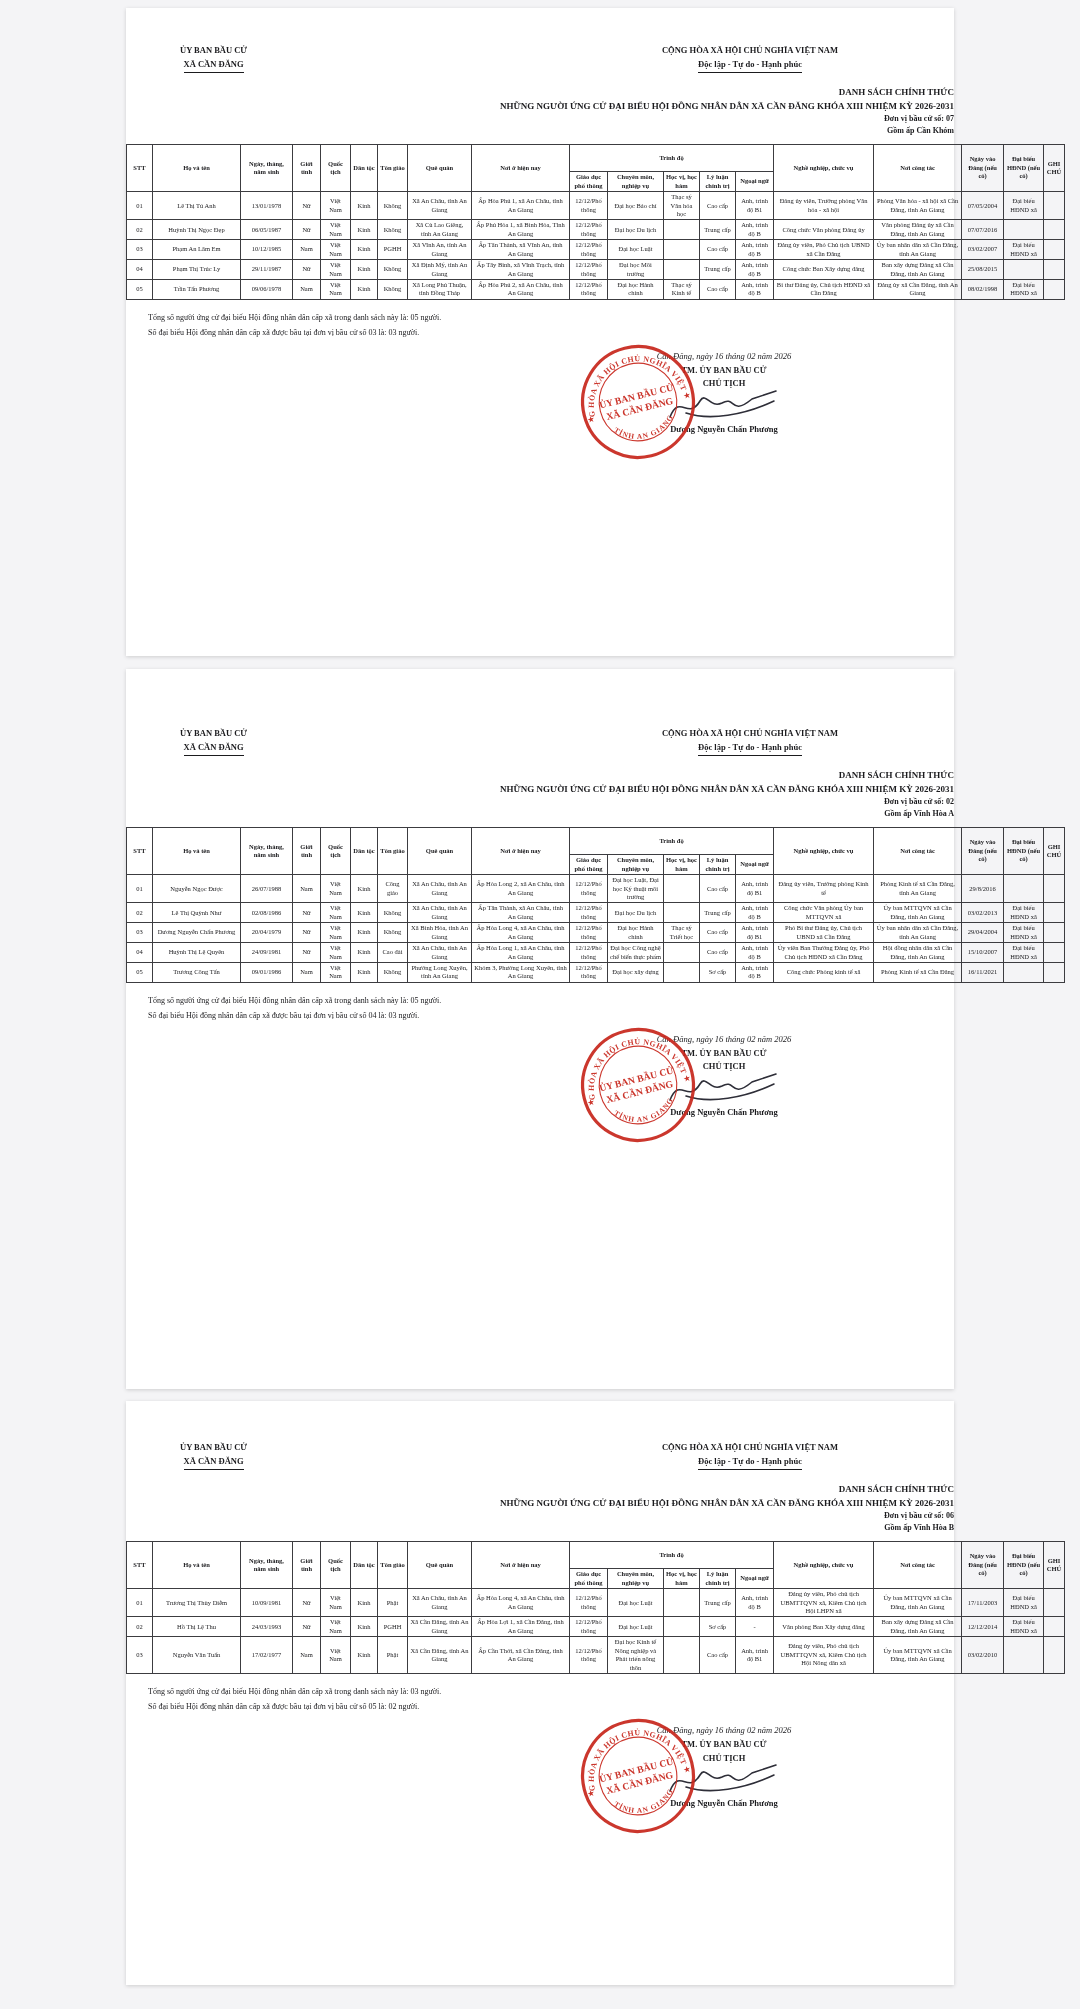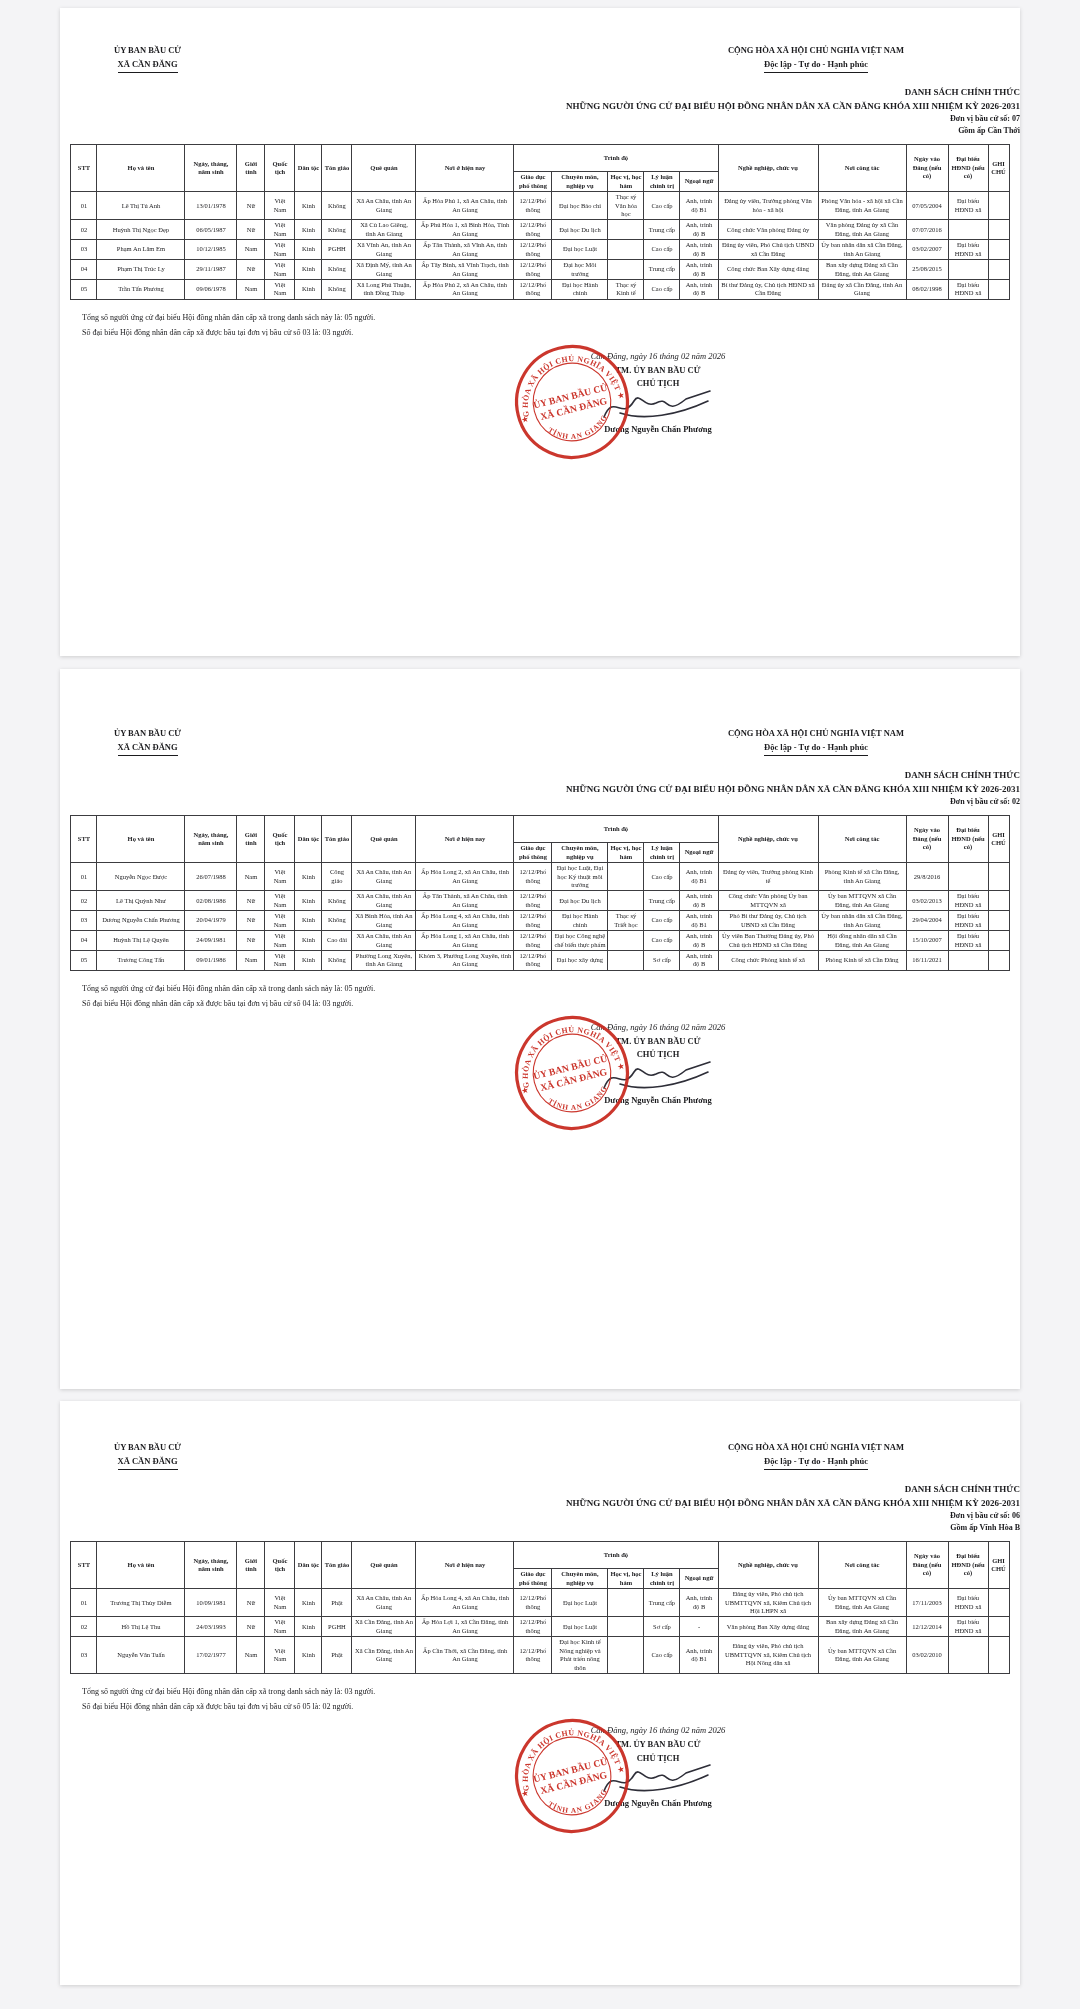--- a/index.html
+++ b/index.html
@@ -1,17 +1,17 @@
 <!DOCTYPE html>
 <html><head>
 <meta charset="utf-8">
 <style>
   html,body{margin:0;padding:0;}
   body{width:1080px;background:#f4f4f6;font-family:"Liberation Serif", serif;color:#1b1b1e;}
-  .page{position:relative;width:960px;margin:4px auto;background:#fff;box-shadow:0 1px 4px rgba(0,0,0,.16);}
+  .page{position:relative;width:828px;margin:4px auto;background:#fff;box-shadow:0 1px 4px rgba(0,0,0,.16);}
   .pg1{height:648px;margin-top:8px;}
   .pg2{height:720px;margin-top:13px;}
   .pg3{height:584px;margin-top:12px;}
   .doc-header{display:flex;padding-top:36px;}
   .pg2 .doc-header{padding-top:58px;}
   .pg3 .doc-header{padding-top:40px;}
   .org{margin-left:54px;text-align:center;font-weight:bold;font-size:8.5px;line-height:1.6;}
   .nat{margin-left:auto;margin-right:116px;text-align:center;font-weight:bold;font-size:8.5px;line-height:1.6;}
   .ul{display:inline-block;border-bottom:1px solid #1b1b1e;padding-bottom:1px;}
   .titles{text-align:right;font-weight:bold;margin-top:13px;font-size:9px;line-height:1.5;}
@@ -40,21 +40,21 @@
     </div>
     <div class="nat">
       <div>CỘNG HÒA XÃ HỘI CHỦ NGHĨA VIỆT NAM</div>
       <div><span class="ul">Độc lập - Tự do - Hạnh phúc</span></div>
     </div>
   </div>
   <div class="titles">
     <div>DANH SÁCH CHÍNH THỨC</div>
     <div>NHỮNG NGƯỜI ỨNG CỬ ĐẠI BIỂU HỘI ĐỒNG NHÂN DÂN XÃ CẦN ĐĂNG KHÓA XIII NHIỆM KỲ 2026-2031</div>
     <div class="sm">Đơn vị bầu cử số: 07</div>
-    <div class="sm">Gồm ấp Cần Thới</div>
+    <div class="sm">Gồm ấp Cần Khóm</div>
   </div>
   <table>
     <colgroup>
       <col style="width:26px">
         <col style="width:88px">
         <col style="width:52px">
         <col style="width:28px">
         <col style="width:30px">
         <col style="width:27px">
         <col style="width:30px">
@@ -244,20 +244,21 @@
     </div>
     <div class="nat">
       <div>CỘNG HÒA XÃ HỘI CHỦ NGHĨA VIỆT NAM</div>
       <div><span class="ul">Độc lập - Tự do - Hạnh phúc</span></div>
     </div>
   </div>
   <div class="titles">
     <div>DANH SÁCH CHÍNH THỨC</div>
     <div>NHỮNG NGƯỜI ỨNG CỬ ĐẠI BIỂU HỘI ĐỒNG NHÂN DÂN XÃ CẦN ĐĂNG KHÓA XIII NHIỆM KỲ 2026-2031</div>
     <div class="sm">Đơn vị bầu cử số: 02</div>
+    <div class="sm">Gồm ấp Vĩnh Hòa A</div>
   </div>
   <table>
     <colgroup>
       <col style="width:26px">
         <col style="width:88px">
         <col style="width:52px">
         <col style="width:28px">
         <col style="width:30px">
         <col style="width:27px">
         <col style="width:30px">

